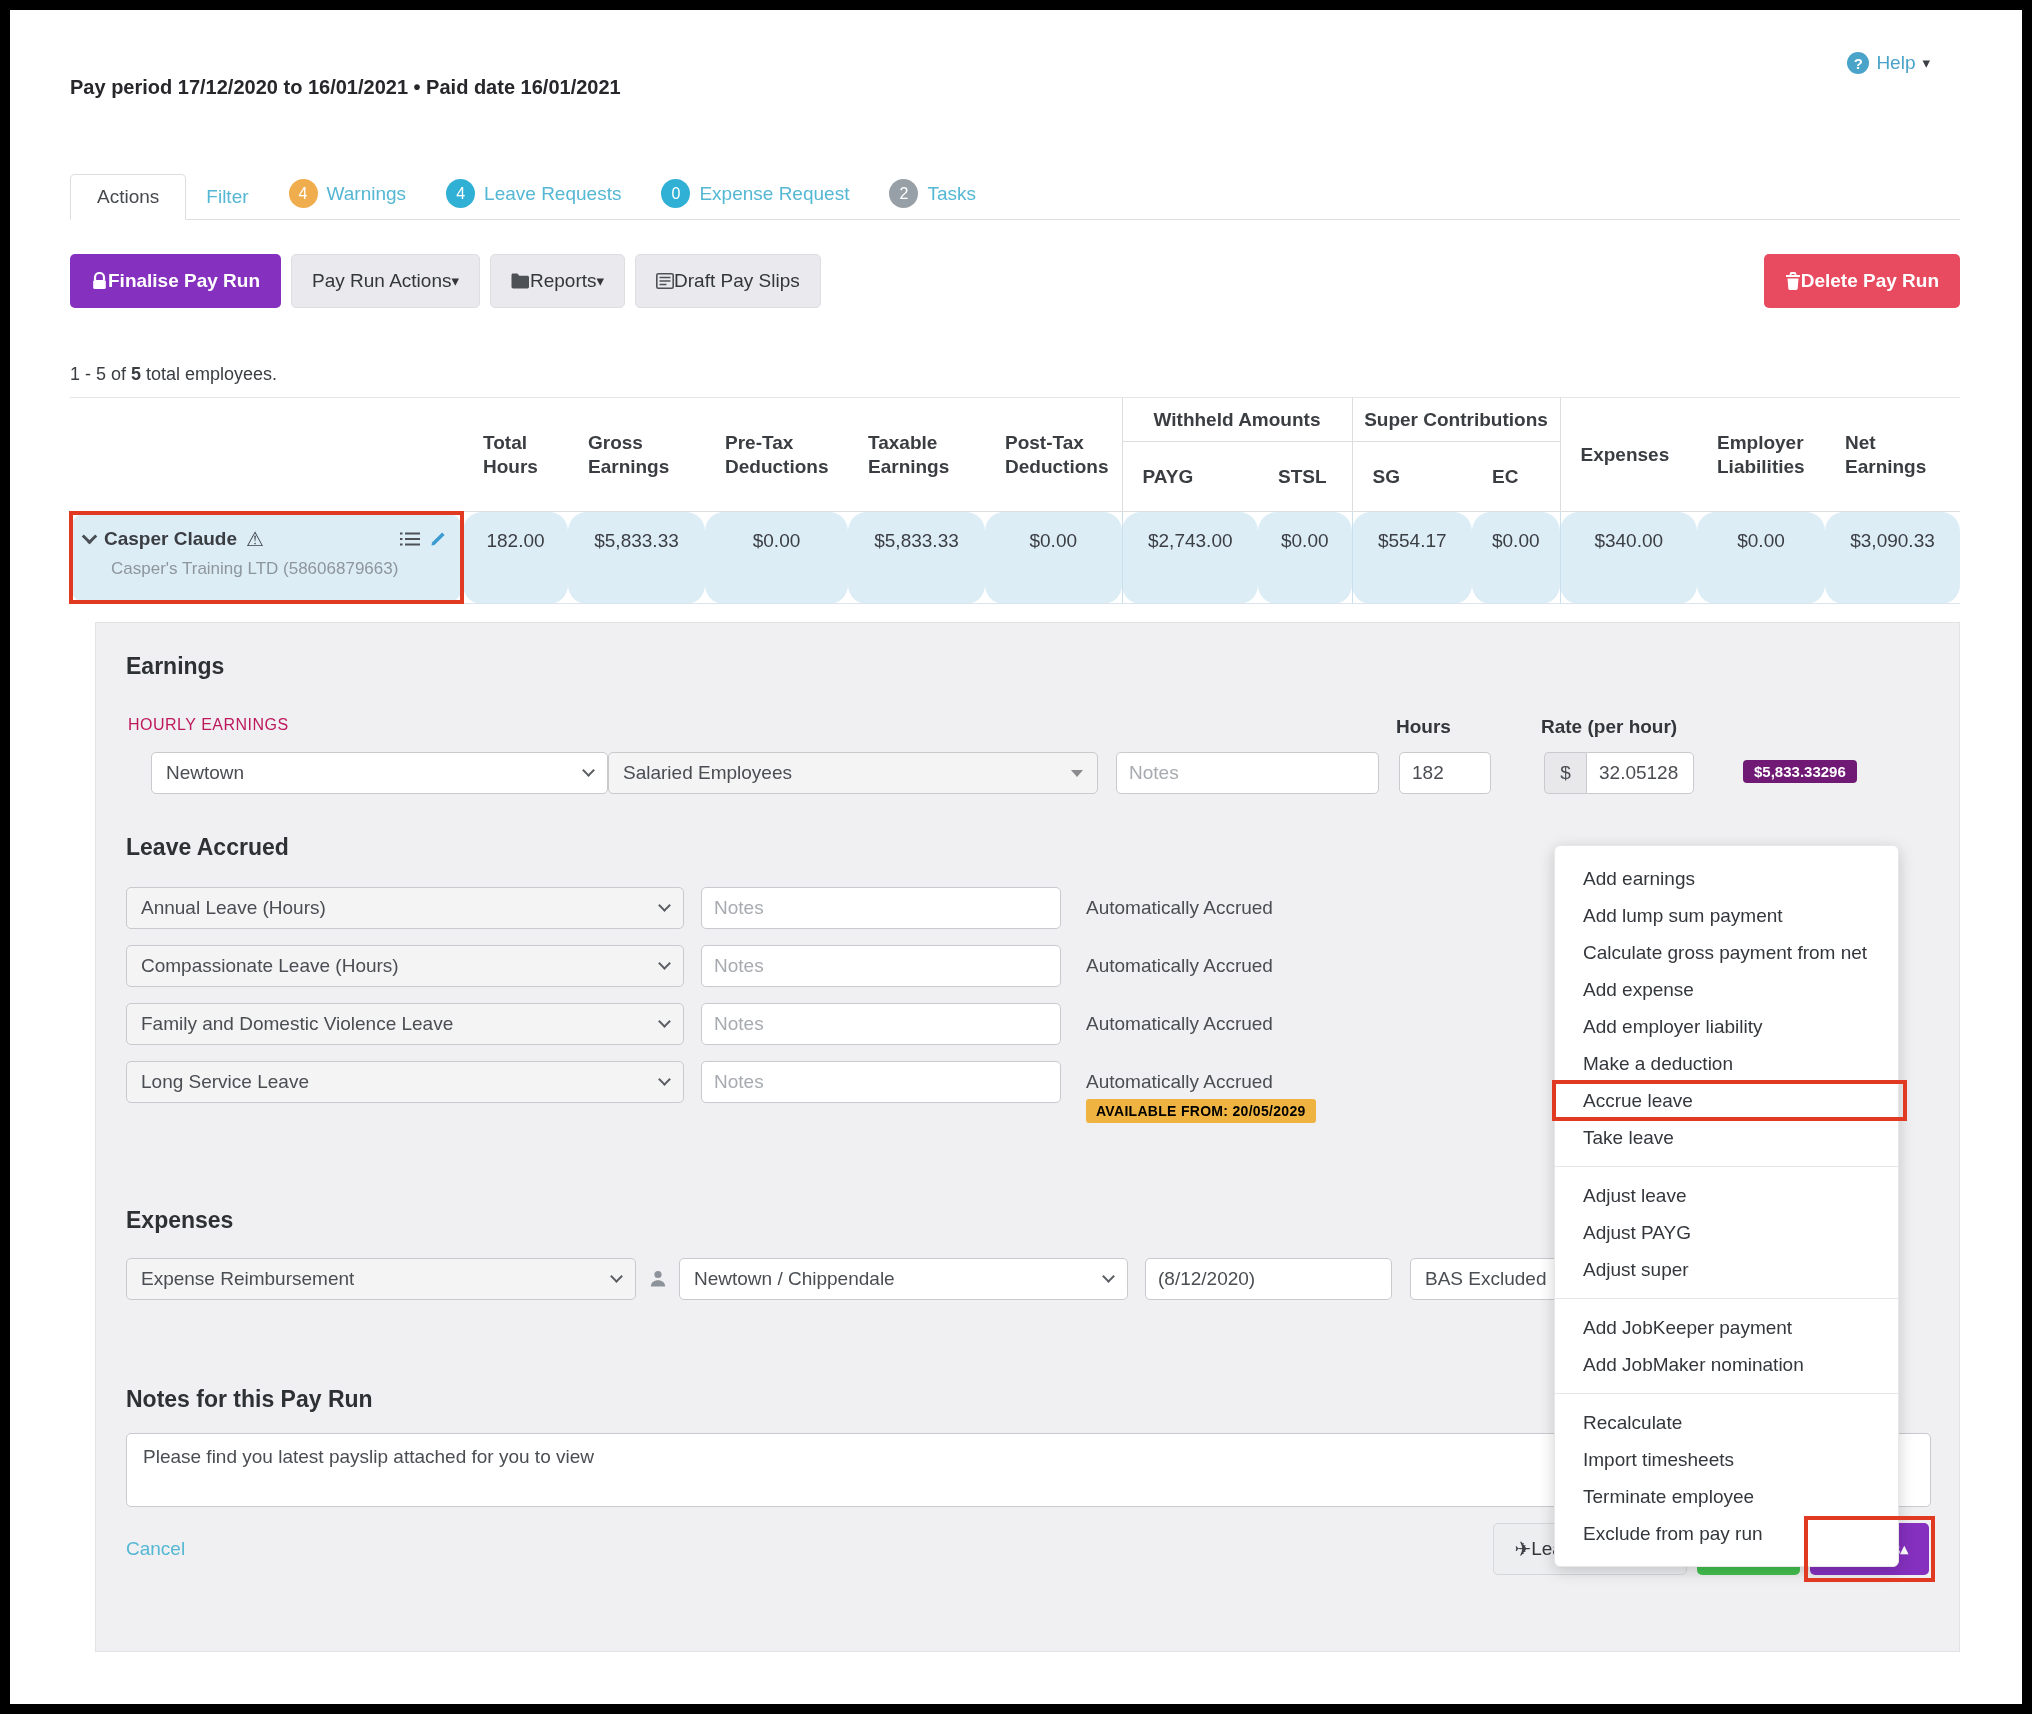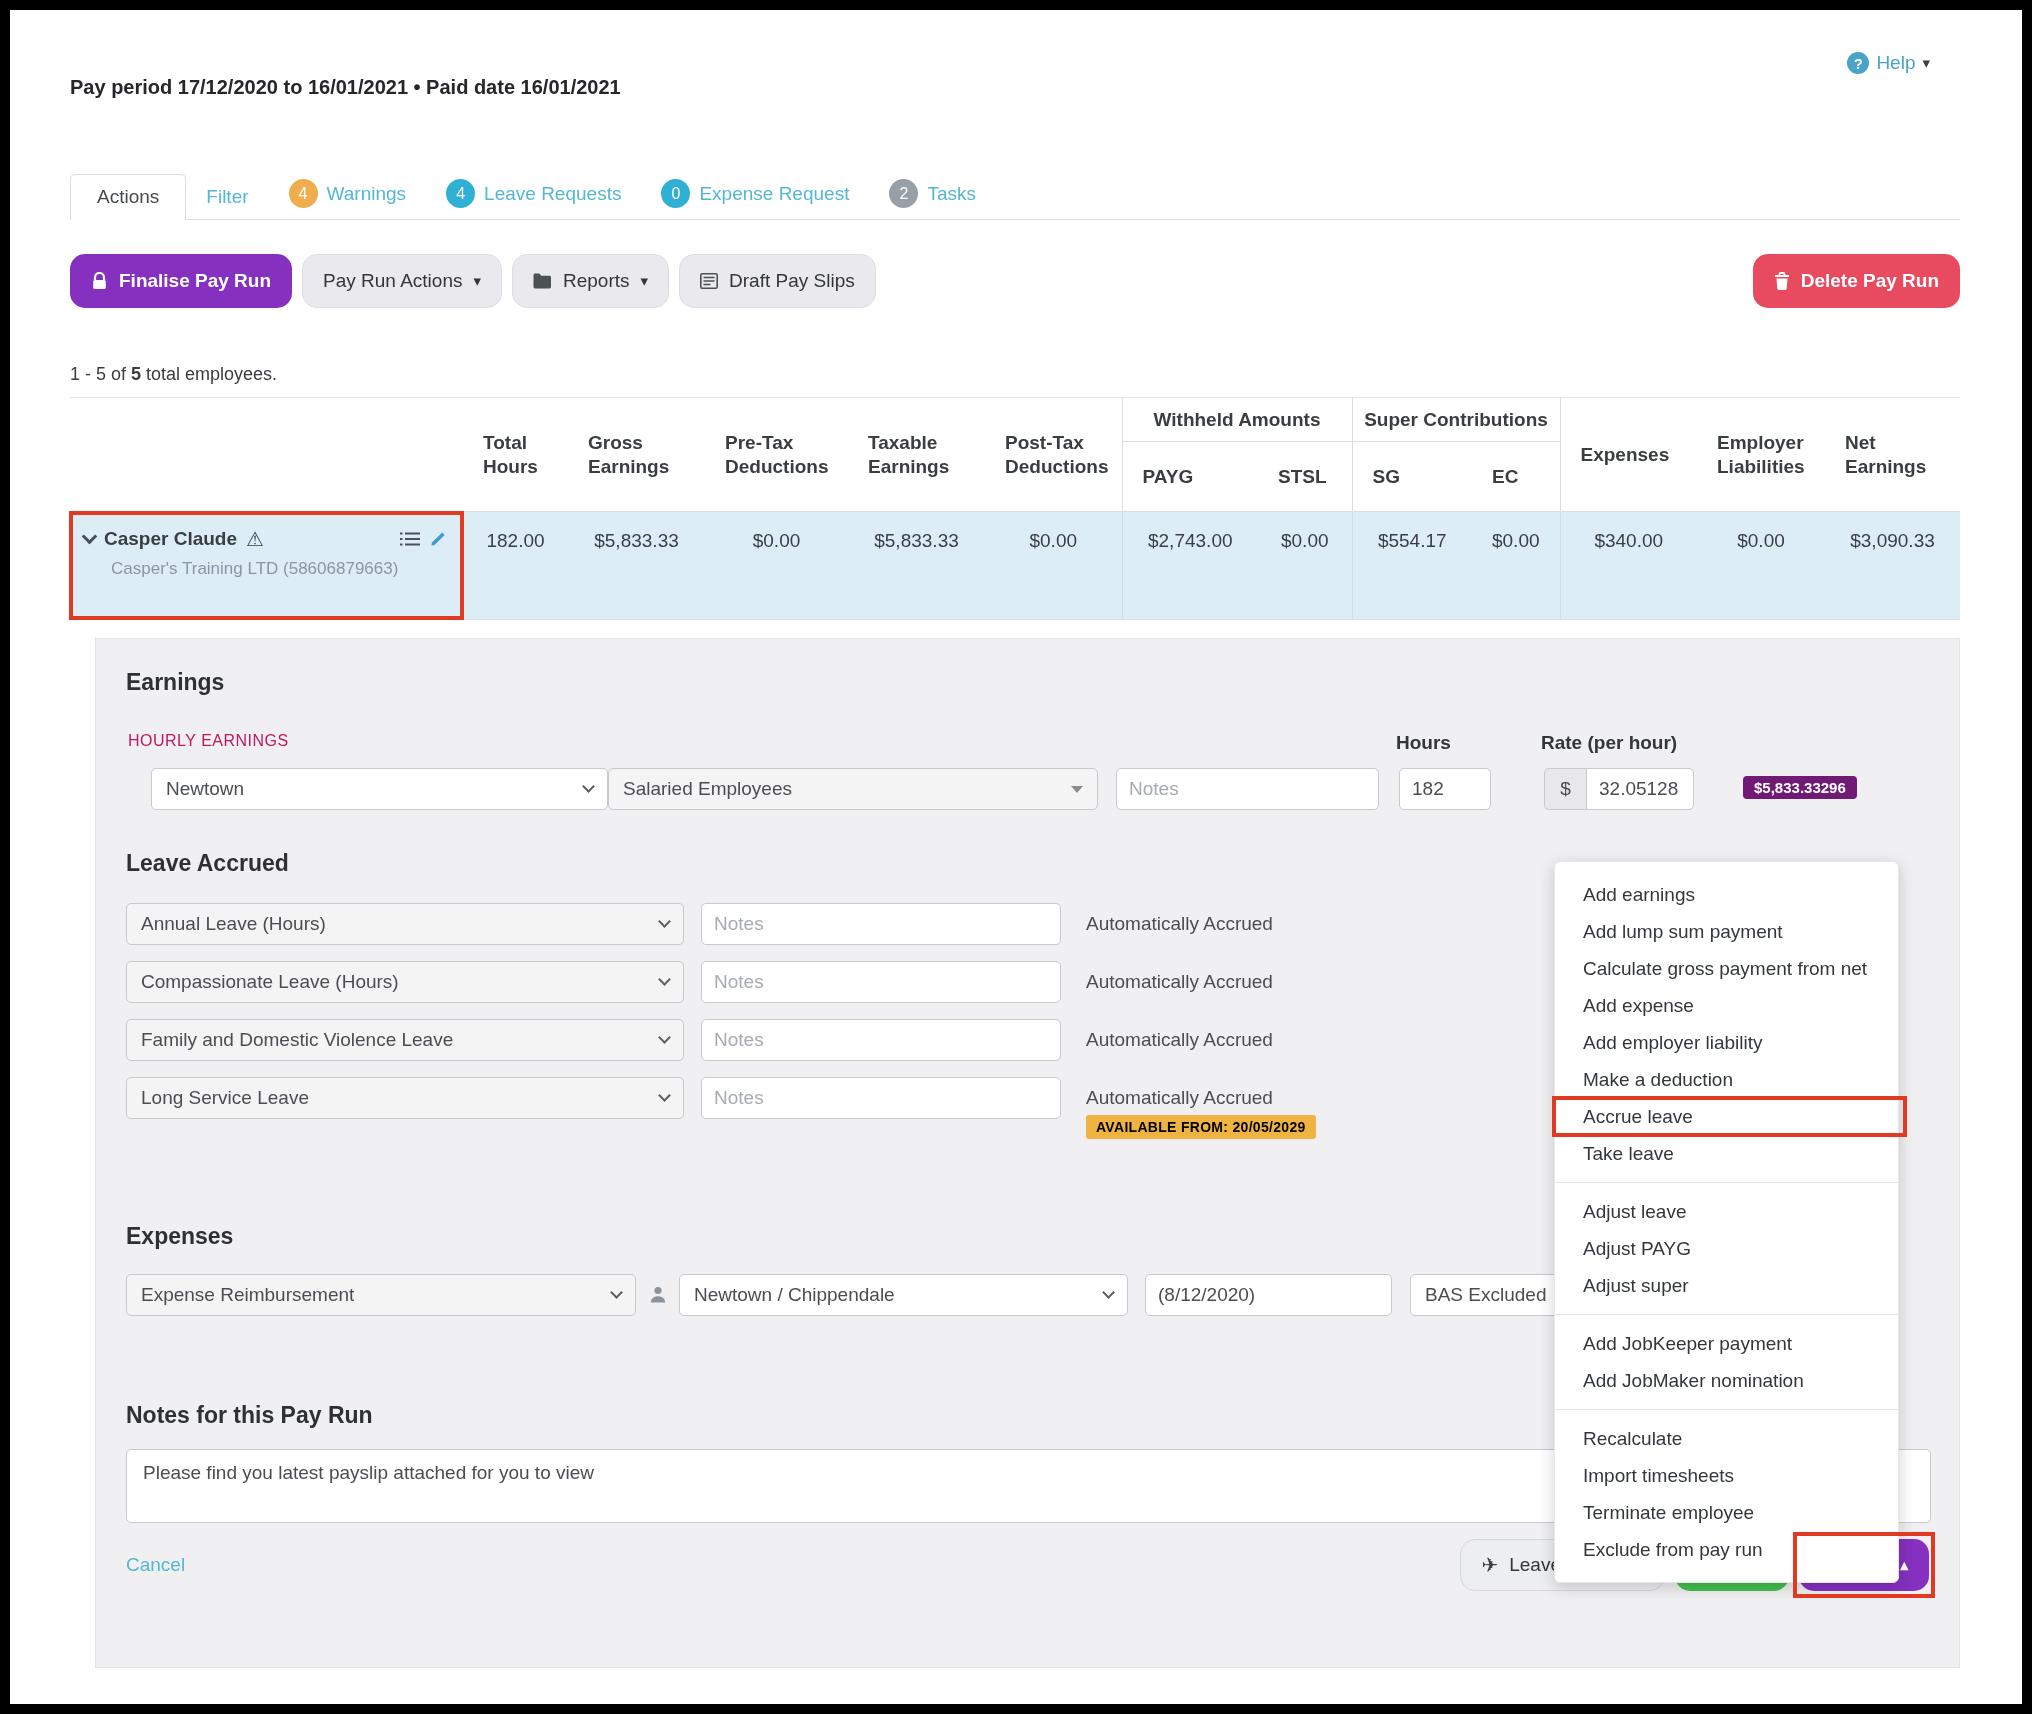--- a/index.html
+++ b/index.html
@@ -25,22 +25,22 @@
   .tab.active { background:#fff; color:#45494e; border:1px solid #ddd; border-bottom:1px solid #fff;
                 border-radius:5px 5px 0 0; margin-bottom:-1px; padding:11px 26px; }
   .badge { width:29px; height:29px; border-radius:50%; color:#fff; font-size:16px;
            display:flex; align-items:center; justify-content:center; flex:0 0 auto; }
   .badge.orange { background:#f0ad4e; }
   .badge.blue { background:#31b0d5; }
   .badge.gray { background:#97a0a7; }
 
   
   .toolbar { margin-top:34px; display:flex; align-items:center; gap:10px; }
-  .btn { height:54px; border-radius:15px; font-size:19px; display:inline-flex; align-items:center;
-         gap:11px; padding:0 20px; cursor:pointer; border:1px solid transparent;
+  .btn { height:54px; border-radius:5px; font-size:19px; display:inline-flex; align-items:center;
+         gap:0; padding:0 20px; cursor:pointer; border:1px solid transparent;
          font-family:"Liberation Sans", sans-serif; }
   .btn-purple { background:#8530bf; color:#fff; font-weight:600; }
   .btn-light { background:#e9e9ee; color:#33363b; border-color:#dddde2; }
   .btn-red { background:#e84b5f; color:#fff; font-weight:600; margin-left:auto; }
   .btn .caret { font-size:15px; color:inherit; }
 
   
   .summary { margin-top:56px; font-size:18px; color:#3a3d42; }
   .summary b { font-weight:700; }
 
@@ -48,22 +48,22 @@
   table.paytable { margin-top:12px; width:1890px; border-collapse:collapse; table-layout:fixed; }
   .paytable thead th { font-size:19px; font-weight:700; color:#3a3d41; text-align:left;
         vertical-align:middle; padding:6px 8px 6px 20px; line-height:1.25; background:#fff; }
   .paytable thead tr:first-child th { border-top:1px solid #e6e6e6; }
   .paytable th.group { text-align:center; border-left:1px solid #ddd; border-right:1px solid #ddd;
         border-bottom:1px solid #ddd; height:44px; padding:6px 4px; }
   .paytable th.sep-l, .paytable td.sep-l { border-left:1px solid #ddd; }
   .paytable td.sep-l { border-left-color:#c9dfec; }
   .paytable thead { border-bottom:1px solid #ddd; }
   .paytable tr.sub th { height:70px; }
-  .paytable tbody td { background:#dcedf6; height:108px; vertical-align:top; padding-top:18px;
-        font-size:19px; color:#3b3e43; text-align:center; border-bottom:1px solid #d9e4ec; }
+  .paytable tbody td { background:#dcedf6; height:92px; vertical-align:top; padding-top:18px;
+        font-size:19px; color:#3b3e43; text-align:center; border-bottom:1px solid #d9e4ec;border-radius:19px; }
   td.emp-cell { text-align:left !important; padding:16px 14px 0 14px !important; position:relative; }
   .emp-line1 { display:flex; align-items:center; gap:9px; }
   .emp-name { font-size:19px; font-weight:600; color:#3a3d42; }
   .chev-exp { width:11px; height:11px; border-left:3px solid #4a4f55; border-bottom:3px solid #4a4f55;
         transform:rotate(-45deg); margin-top:-5px; flex:0 0 auto; }
   .warn { font-size:20px; color:#3c4046; line-height:1; }
   .emp-icons { position:absolute; right:16px; top:18px; display:flex; gap:10px; align-items:center; }
   .emp-company { margin-top:9px; margin-left:27px; font-size:17px; color:#8e969c; }
 
   

